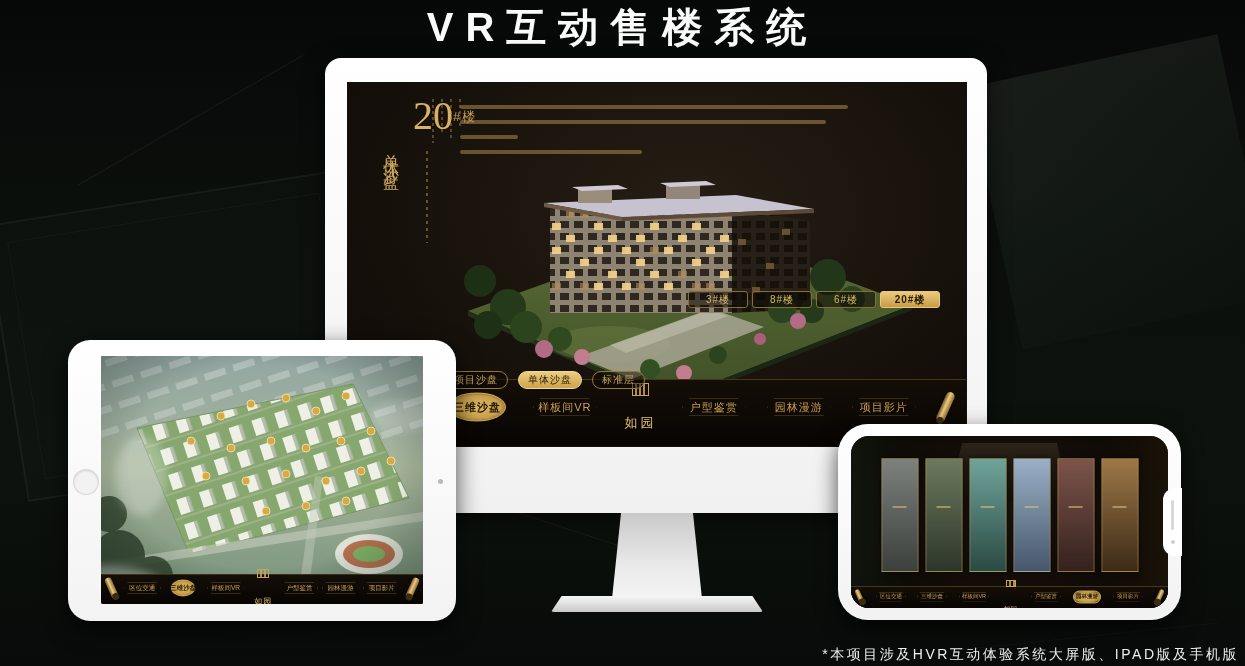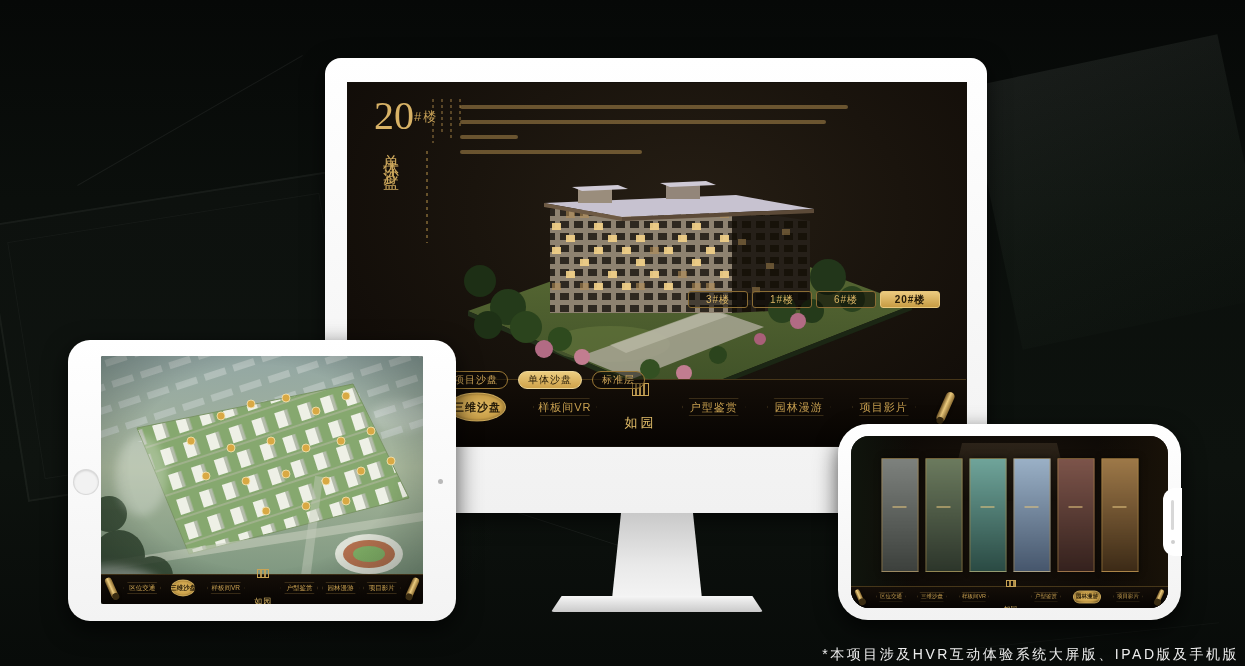--- a/index.html
+++ b/index.html
@@ -35,21 +35,21 @@
   .mscreen-bg{position:absolute;inset:0;background:radial-gradient(ellipse at 55% 35%,#261e14 0%,#1a140d 45%,#0d0906 100%);}
   .stand-neck{position:absolute;left:287px;top:455px;width:90px;height:86px;
               background:linear-gradient(180deg,#c9c9c9,#e9e9e9 60%,#f4f4f4);
               clip-path:polygon(10% 0,90% 0,100% 100%,0 100%);}
   .stand-foot{position:absolute;left:226px;top:538px;width:212px;height:16px;border-radius:3px;
               background:linear-gradient(180deg,#f6f6f6,#c9c9c9);
               clip-path:polygon(5% 0,95% 0,100% 100%,0 100%);}
 
   
   .scr-hdr{position:absolute;left:26px;top:12px;color:#d8b266;}
-  .hdr-num{font-family:"Liberation Serif",serif;font-size:40px;line-height:42px;color:#d8b266;display:inline-block;}
+  .hdr-num{font-family:"Liberation Serif",serif;font-size:40px;line-height:42px;color:#d8b266;display:inline-block;margin-left:39px;}
   .hdr-suffix{font-size:13px;color:#c8a257;vertical-align:8px;letter-spacing:2px;}
   .hdr-vname{writing-mode:vertical-rl;font-family:"Liberation Serif",serif;font-size:16px;
              letter-spacing:7px;color:#cda85c;margin-top:4px;margin-left:6px;height:110px;}
   .hdr-vbar{position:absolute;left:52px;top:56px;width:2px;height:92px;
             background:repeating-linear-gradient(rgba(200,160,80,.45) 0 3px,transparent 3px 7px);}
   .hdr-minis{position:absolute;left:84px;top:16px;display:flex;gap:7px;}
   .hdr-minis i{display:block;width:2px;background:repeating-linear-gradient(rgba(190,150,80,.4) 0 3px,transparent 3px 6px);}
   .m1{height:44px}.m2{height:36px}.m3{height:40px}.m4{height:28px}
 
   
@@ -152,20 +152,21 @@
 
 <div class="stage">
 
   <div class="bg-card"></div>
   <div class="bg-photo"></div>
   <div class="bg-line l1"></div>
   <div class="bg-line l2"></div>
   <div class="bg-line l3"></div>
   <div class="bg-map"></div>
 
+  <div class="title">VR互动售楼系统</div>
 
   <div class="monitor">
     <div class="mframe">
       <div class="mscreen">
         <div class="mscreen-bg"></div>
 
         <div class="scr-hdr">
           <span class="hdr-num">20</span><span class="hdr-suffix">#楼</span>
           <div class="hdr-vname">单体沙盘</div>
           <div class="hdr-vbar"></div>
@@ -285,21 +286,21 @@
             <circle cx="84" cy="190" r="9" fill="#b26b84"></circle>
               <circle cx="122" cy="198" r="8" fill="#c27d90"></circle>
             <circle cx="338" cy="162" r="8" fill="#b26b84"></circle>
               <circle cx="224" cy="214" r="8" fill="#c27d90"></circle>
             <circle cx="300" cy="180" r="6" fill="#a95f78"></circle>
           </g>
         </svg>
 
         <div class="floors">
           <div class="fbtn">3#楼</div>
-          <div class="fbtn">1#楼</div>
+          <div class="fbtn">8#楼</div>
           <div class="fbtn">6#楼</div>
           <div class="fbtn active">20#楼</div>
         </div>
 
         <div class="subtabs">
           <div class="stab">项目沙盘</div>
           <div class="stab active">单体沙盘</div>
           <div class="stab">标准层</div>
         </div>
 

